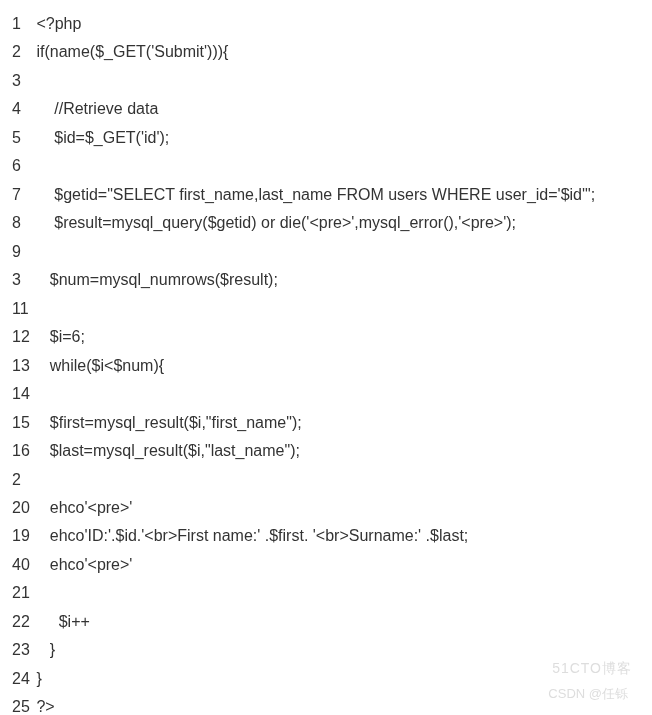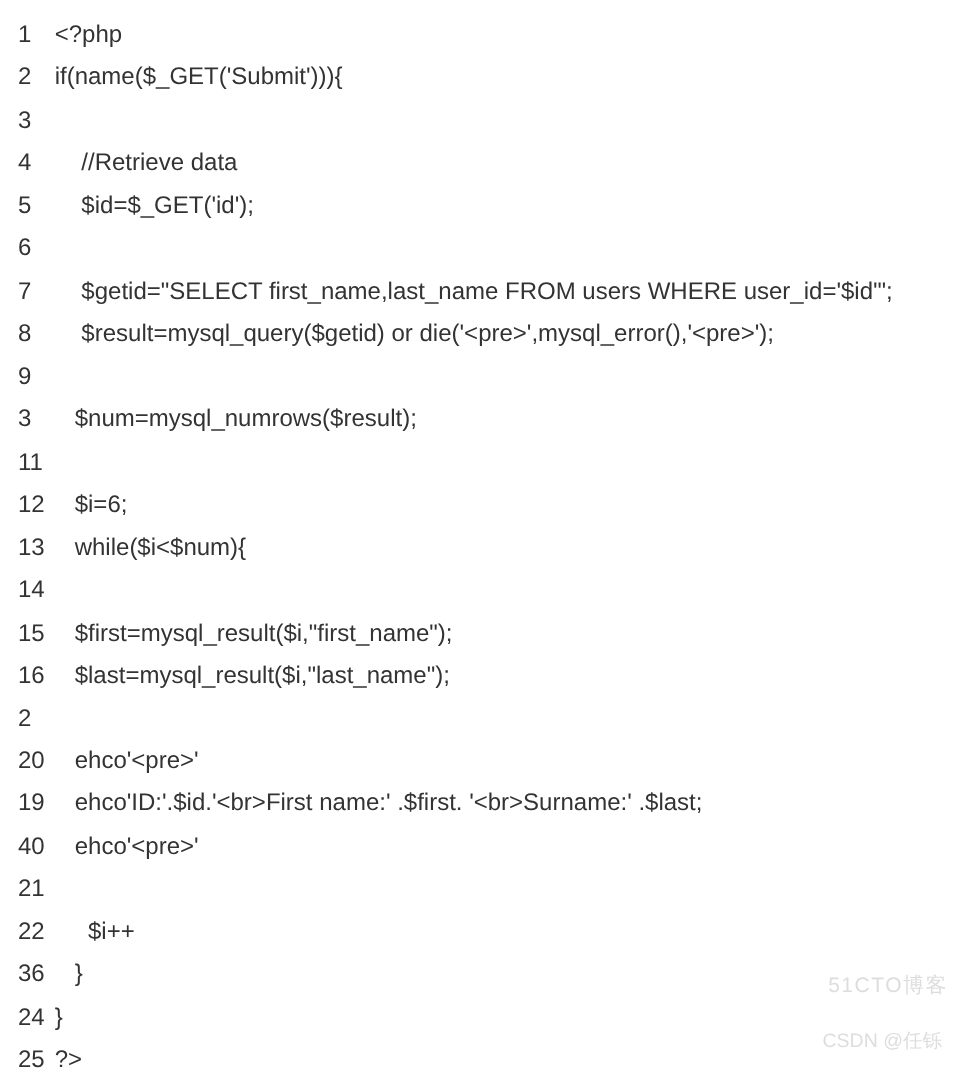--- a/index.html
+++ b/index.html
@@ -23,21 +23,21 @@
     min-width: 20px;
     text-align: left;
     color: #333;
   }
   .watermark {
     position: absolute;
     color: rgba(180,180,180,0.45);
     font-size: 14px;
     pointer-events: none;
   }
-  .wm1 { right: 20px; bottom: 46px; letter-spacing: 1px; }
+  .wm1 { right: 20px; bottom: 34px; letter-spacing: 1px; }
   .wm2 { right: 24px; bottom: 10px; font-size: 13px; margin-top: 20px; }
 </style>
 </head>
 <body>
 
 <div>
   <div class="line"><span class="ln">1</span> <span>&lt;?php</span></div>
   <div class="line"><span class="ln">2</span> <span>if(name($_GET('Submit'))){</span></div>
   <div class="line"><span class="ln">3</span> <span></span></div>
   <div class="line"><span class="ln">4</span> <span>    //Retrieve data</span></div>
@@ -52,19 +52,19 @@
   <div class="line"><span class="ln">13</span> <span>   while($i&lt;$num){</span></div>
   <div class="line"><span class="ln">14</span> <span></span></div>
   <div class="line"><span class="ln">15</span> <span>   $first=mysql_result($i,"first_name");</span></div>
   <div class="line"><span class="ln">16</span> <span>   $last=mysql_result($i,"last_name");</span></div>
   <div class="line"><span class="ln">2</span> <span></span></div>
   <div class="line"><span class="ln">20</span> <span>   ehco'&lt;pre&gt;'</span></div>
   <div class="line"><span class="ln">19</span> <span>   ehco'ID:'.$id.'&lt;br&gt;First name:' .$first. '&lt;br&gt;Surname:' .$last;</span></div>
   <div class="line"><span class="ln">40</span> <span>   ehco'&lt;pre&gt;'</span></div>
   <div class="line"><span class="ln">21</span> <span></span></div>
   <div class="line"><span class="ln">22</span> <span>     $i++</span></div>
-  <div class="line"><span class="ln">36</span> <span>   }</span></div>
+  <div class="line"><span class="ln">23</span> <span>   }</span></div>
   <div class="line"><span class="ln">24</span> <span>}</span></div>
   <div class="line"><span class="ln">25</span> <span>?&gt;</span></div>
 </div>
 
 <div class="watermark wm1">51CTO博客</div>
 <div class="watermark wm2">CSDN @任铄</div>
 
 </body></html>

